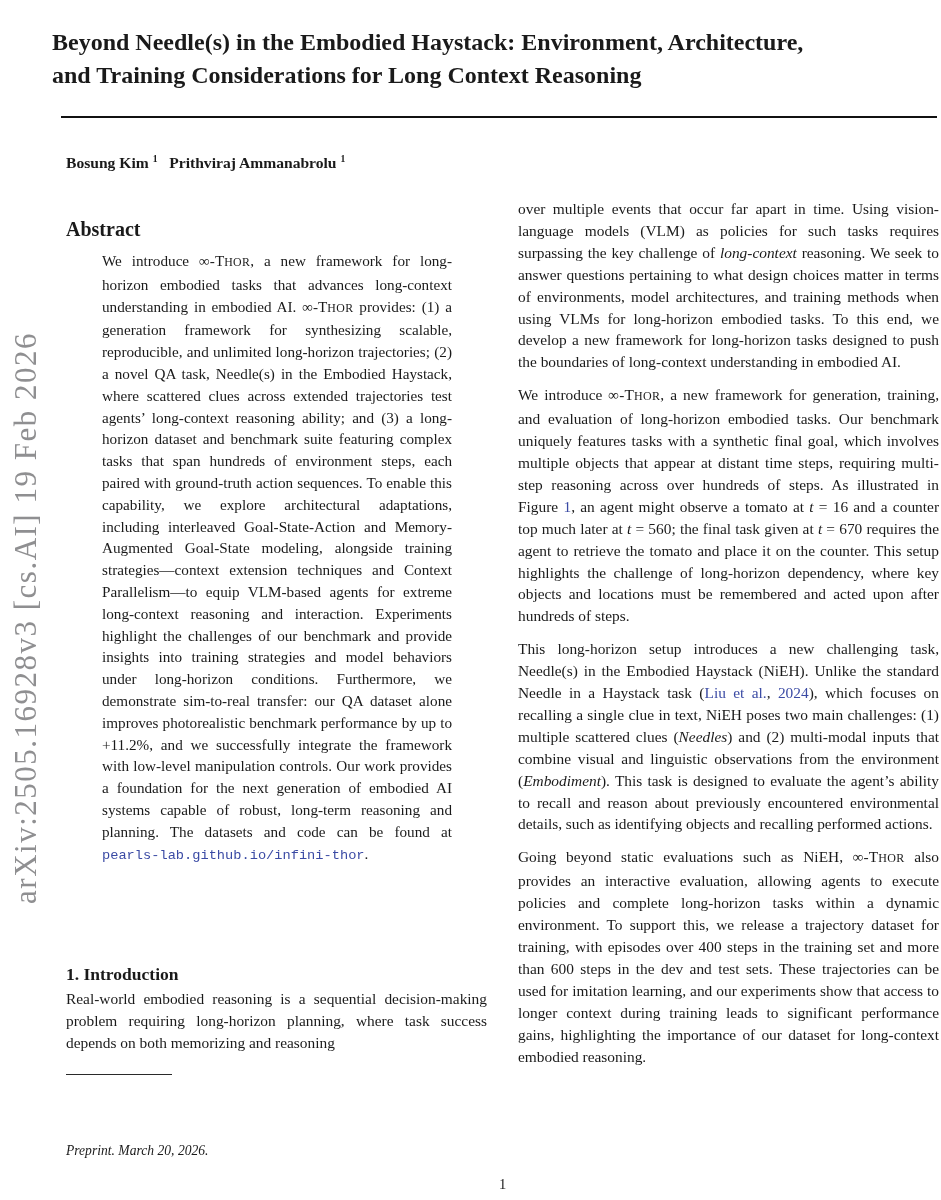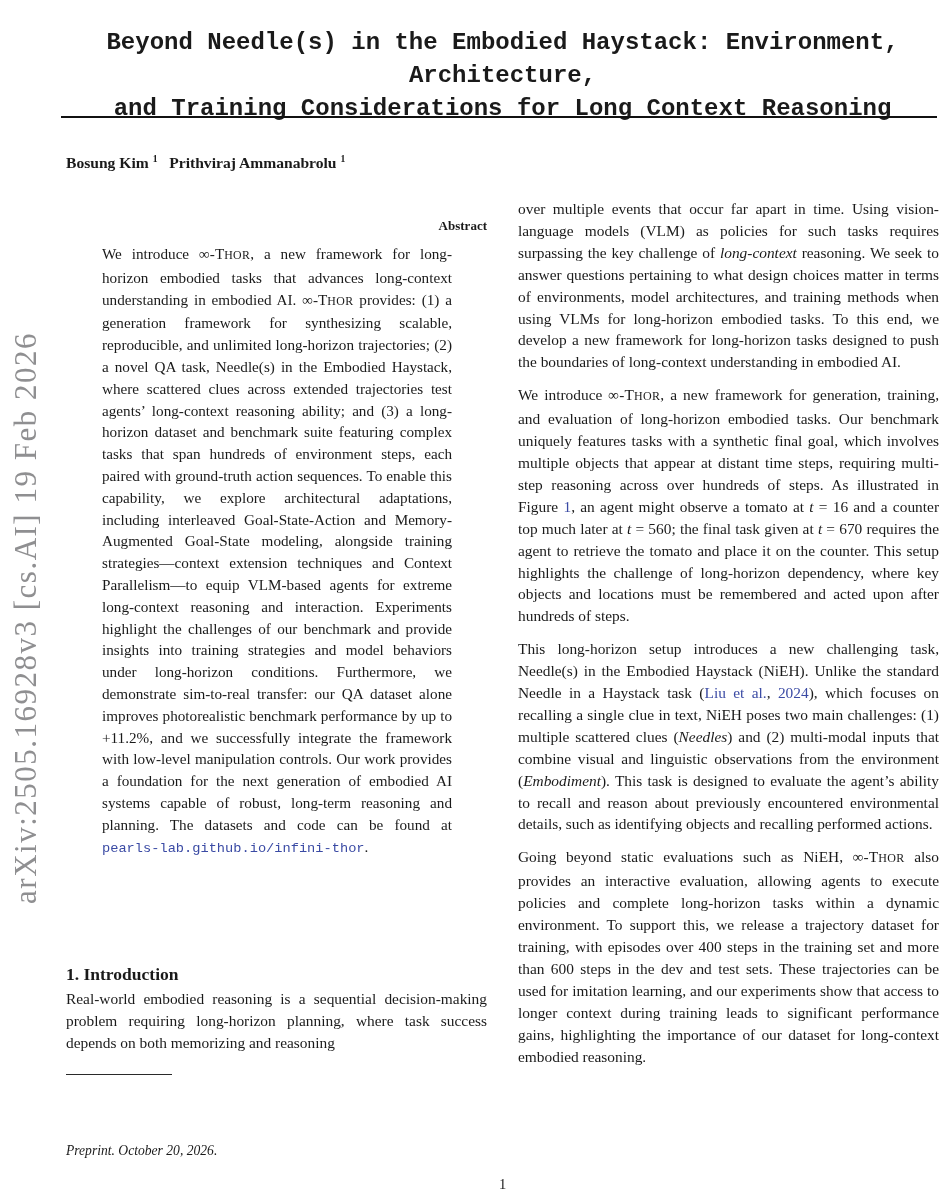--- a/index.html
+++ b/index.html
@@ -23,28 +23,27 @@
     transform: translate(-50%, -50%) rotate(-90deg);
     white-space: nowrap;
     font-size: 31px;
     letter-spacing: 1.5px;
     color: var(--watermark-gray, #8f8f91);
   }
 
   
   .title {
     position: absolute;
-    left: 66px;
+    left: 52px;
     top: 26px;
     width: 873px;
-    text-align: center;
+    text-align: left;
     font-weight: bold;
     font-size: 24px;
     line-height: 33px;
-    font-family: Liberation Mono, monospace;
   }
   .title .tline { display: block; }
   .title-rule {
     position: absolute;
     left: 61px;
     top: 116px;
     width: 876px;
     height: 2.4px;
     background: var(--rule-black, #111111);
   }
@@ -57,22 +56,22 @@
     font-weight: bold;
     font-size: 15.6px;
   }
 
   
   .col { position: absolute; width: 421px; }
   .col-left  { left: 66px;  top: 218px; }
   .col-right { left: 518px; top: 198px; }
 
   .abstract-heading {
-    text-align: right;
-    font-size: 13px;
+    text-align: left;
+    font-size: 20px;
     font-weight: bold;
     margin-bottom: 9px;
   }
   .abstract-body {
     margin: 0 35px 16px 36px;
     font-size: 15.2px;
     line-height: 21.8px;
     text-align: justify;
   }
 
@@ -146,21 +145,21 @@
 
   <section class="intro-block">
     <h3 class="section-heading">1. Introduction</h3>
     <p class="body-par">Real-world embodied reasoning is a sequential decision-making problem requiring long-horizon planning, where task success depends on both memorizing and reasoning</p>
   </section>
 
   <div class="footnote-block">
     <div class="footnote-rule"></div>
   </div>
 
-  <p class="preprint">Preprint. October 20, 2026.</p>
+  <p class="preprint">Preprint. March 20, 2026.</p>
 
   <section class="col col-right">
     <p class="body-par"><span>over multiple events that occur far apart in time. Using vision-language models (VLM) as policies for such tasks requires surpassing the key challenge of </span><span class="seg-i">long-context</span><span> reasoning. We seek to answer questions pertaining to what design choices matter in terms of environments, model architectures, and training methods when using VLMs for long-horizon embodied tasks. To this end, we develop a new framework for long-horizon tasks designed to push the boundaries of long-context understanding in embodied AI.</span></p>
     <p class="body-par"><span>We introduce ∞-T</span><span class="seg-sc">HOR</span><span>, a new framework for generation, training, and evaluation of long-horizon embodied tasks. Our benchmark uniquely features tasks with a synthetic final goal, which involves multiple objects that appear at distant time steps, requiring multi-step reasoning across over hundreds of steps. As illustrated in Figure </span><span class="seg-ref">1</span><span>, an agent might observe a tomato at </span><span class="seg-i">t</span><span> = 16 and a counter top much later at </span><span class="seg-i">t</span><span> = 560; the final task given at </span><span class="seg-i">t</span><span> = 670 requires the agent to retrieve the tomato and place it on the counter. This setup highlights the challenge of long-horizon dependency, where key objects and locations must be remembered and acted upon after hundreds of steps.</span></p>
     <p class="body-par"><span>This long-horizon setup introduces a new challenging task, Needle(s) in the Embodied Haystack (NiEH). Unlike the standard Needle in a Haystack task (</span><span class="seg-ref">Liu et al.</span><span>, </span><span class="seg-ref">2024</span><span>), which focuses on recalling a single clue in text, NiEH poses two main challenges: (1) multiple scattered clues (</span><span class="seg-i">Needles</span><span>) and (2) multi-modal inputs that combine visual and linguistic observations from the environment (</span><span class="seg-i">Embodiment</span><span>). This task is designed to evaluate the agent’s ability to recall and reason about previously encountered environmental details, such as identifying objects and recalling performed actions.</span></p>
     <p class="body-par"><span>Going beyond static evaluations such as NiEH, ∞-T</span><span class="seg-sc">HOR</span><span> also provides an interactive evaluation, allowing agents to execute policies and complete long-horizon tasks within a dynamic environment. To support this, we release a trajectory dataset for training, with episodes over 400 steps in the training set and more than 600 steps in the dev and test sets. These trajectories can be used for imitation learning, and our experiments show that access to longer context during training leads to significant performance gains, highlighting the importance of our dataset for long-context embodied reasoning.</span></p>
   </section>
 
   <div class="page-number">1</div>
 

